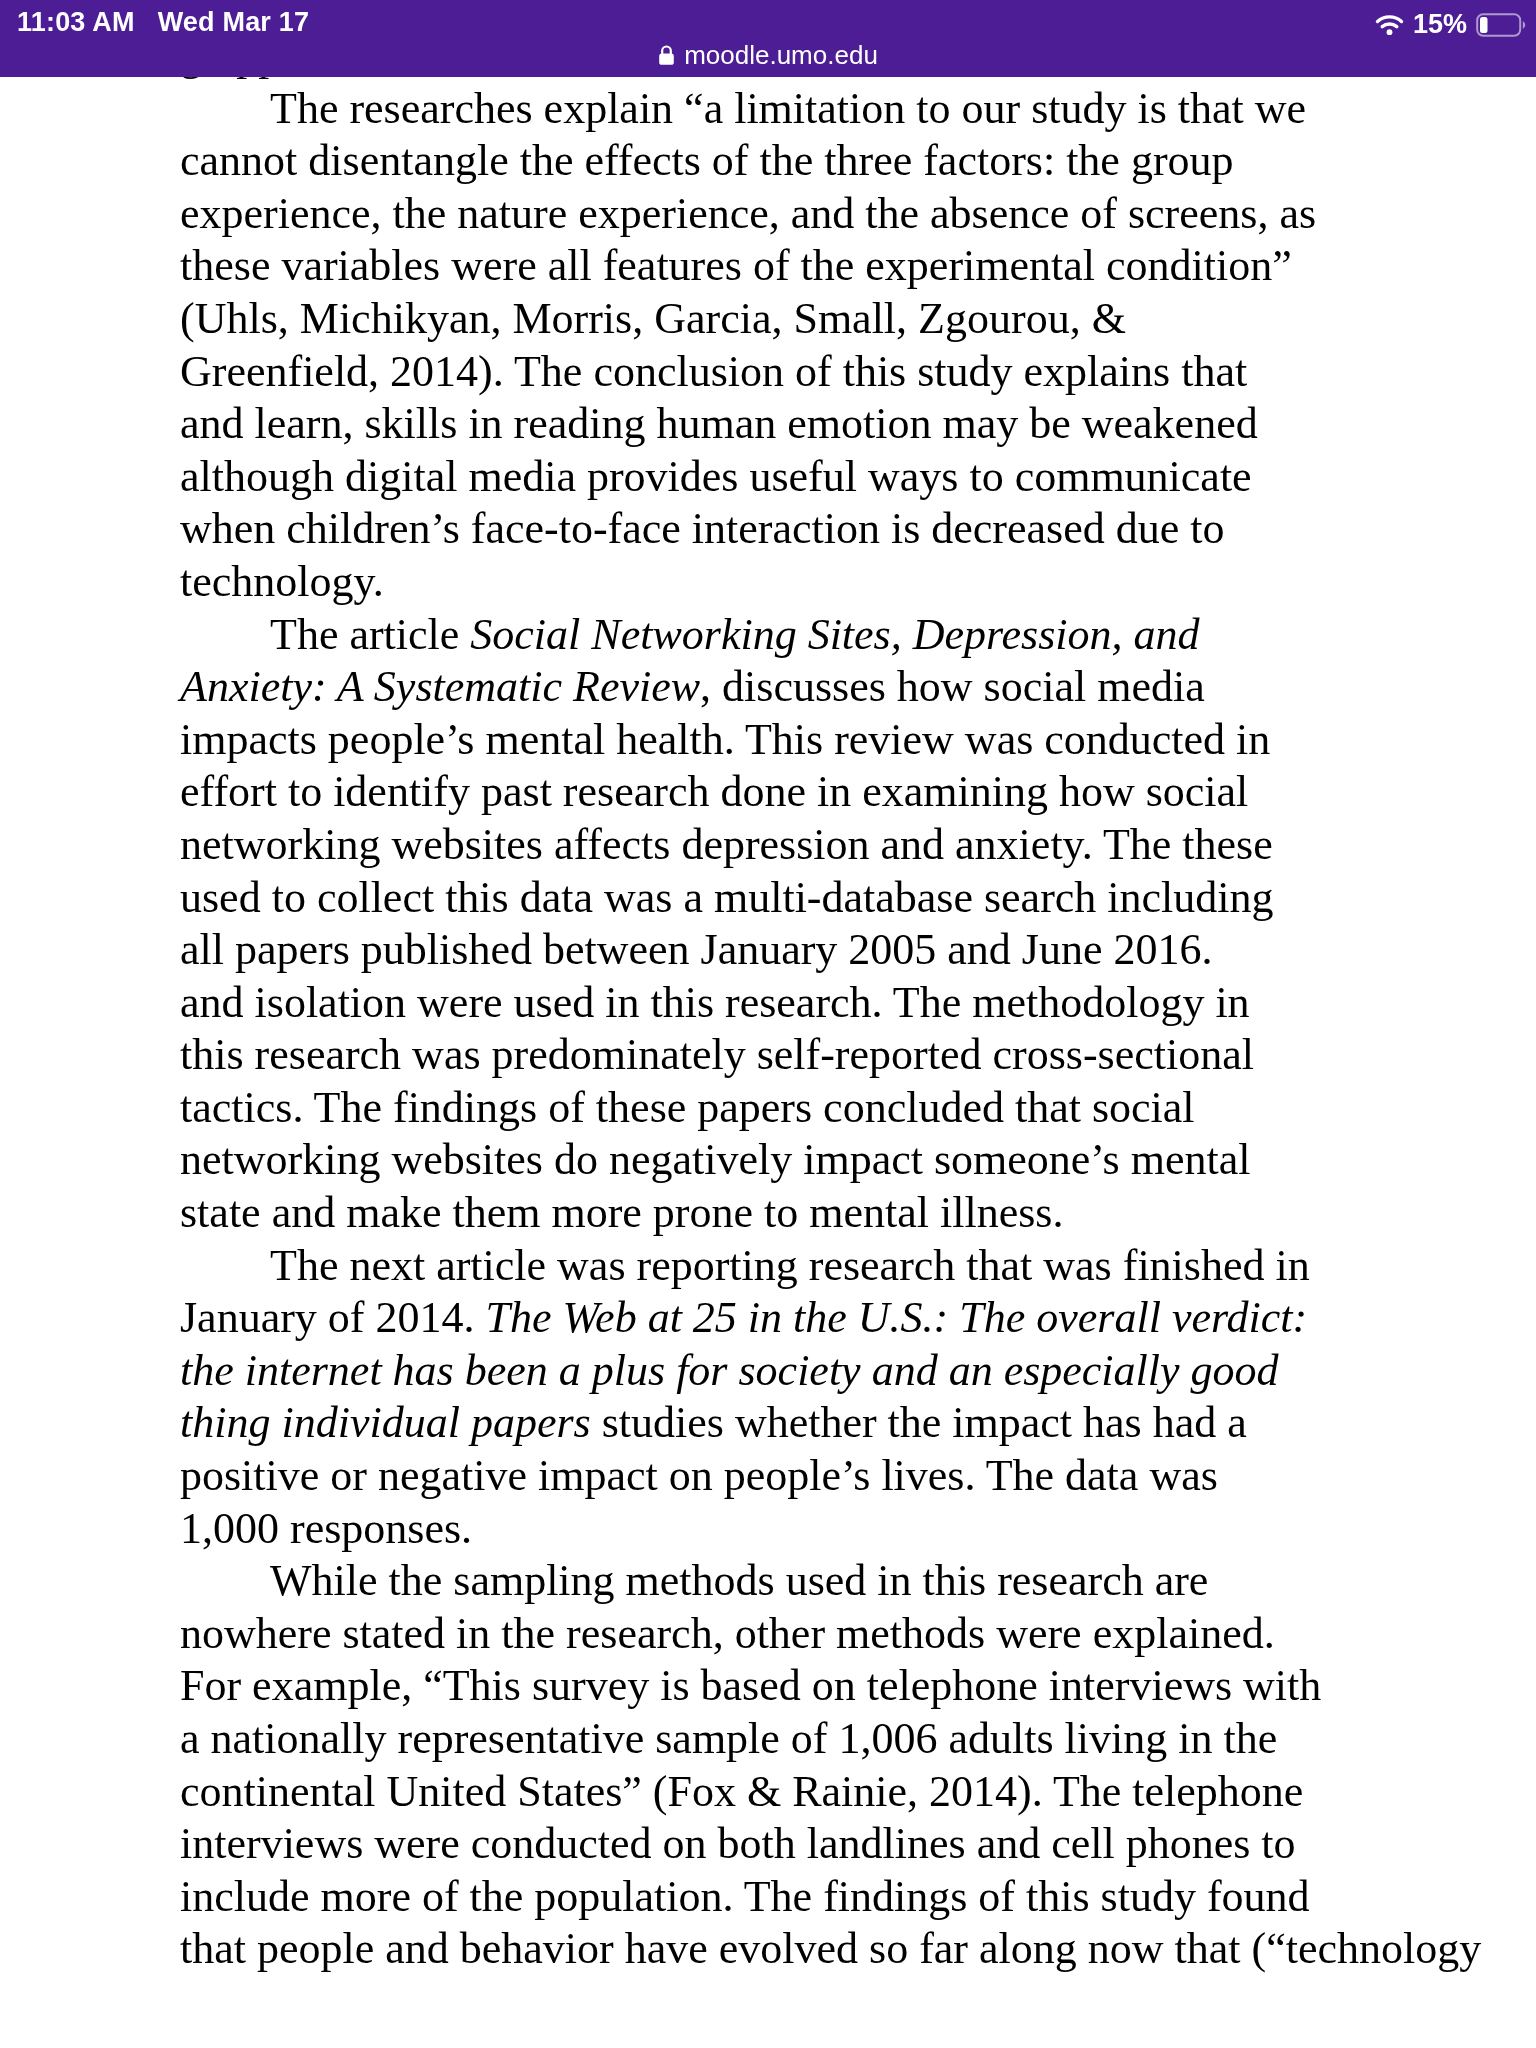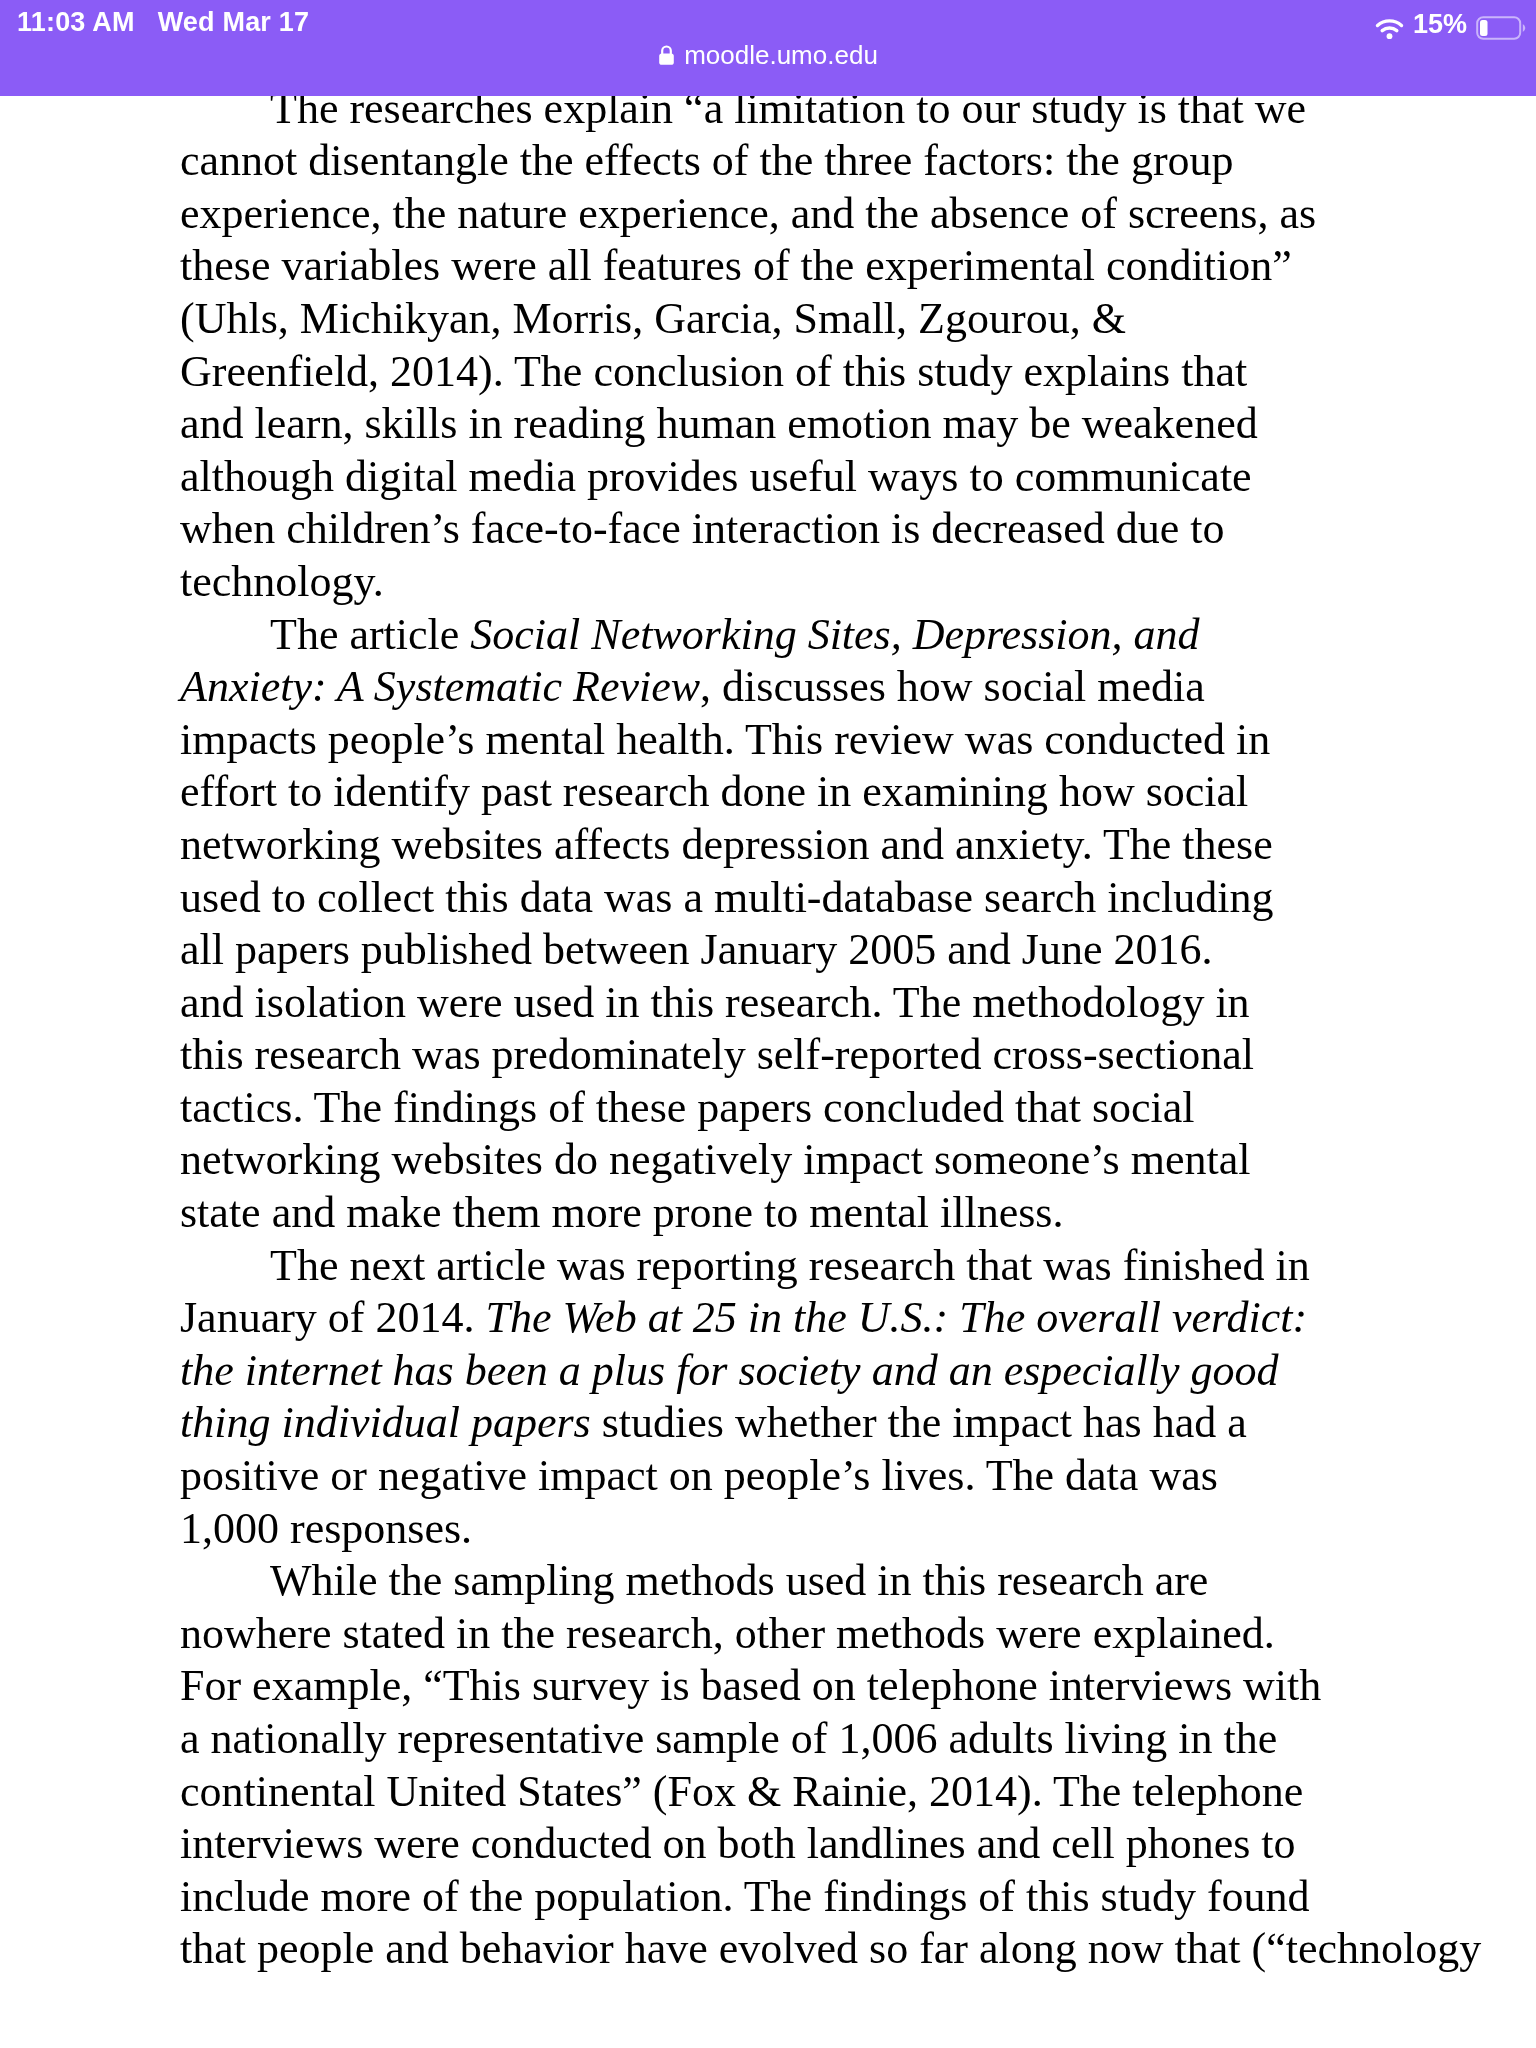--- a/index.html
+++ b/index.html
@@ -2,30 +2,30 @@
 <html><head>
 <meta charset="utf-8">
 <style>
   html,body{margin:0;padding:0;}
   body{
     width:1536px;height:2048px;overflow:hidden;position:relative;
     background:#ffffff;font-family:"Liberation Serif", serif;
   }
   
   .statusbar{
-    position:absolute;top:0;left:0;width:1536px;height:96px;
-    background:#8b5cf6;color:#ffffff;z-index:10;
+    position:absolute;top:0;left:0;width:1536px;height:77px;
+    background:#4c1d95;color:#ffffff;z-index:10;
     font-family:"Liberation Sans", sans-serif;
   }
   .sb-left{
     position:absolute;left:17px;top:7px;display:flex;gap:23px;
     font-size:27px;font-weight:600;letter-spacing:.2px;
   }
   .sb-right{
-    position:absolute;right:10px;top:9px;display:flex;align-items:flex-end;gap:9px;
+    position:absolute;right:10px;top:9px;display:flex;align-items:center;gap:9px;
     font-size:27px;font-weight:600;
   }
   .sb-url{
     position:absolute;top:36px;left:0;width:100%;height:38px;
     display:flex;justify-content:center;align-items:center;gap:9px;
     font-size:26px;font-weight:400;
   }
   .icon{display:inline-flex;align-items:center;justify-content:center;}
   
   .doc{

